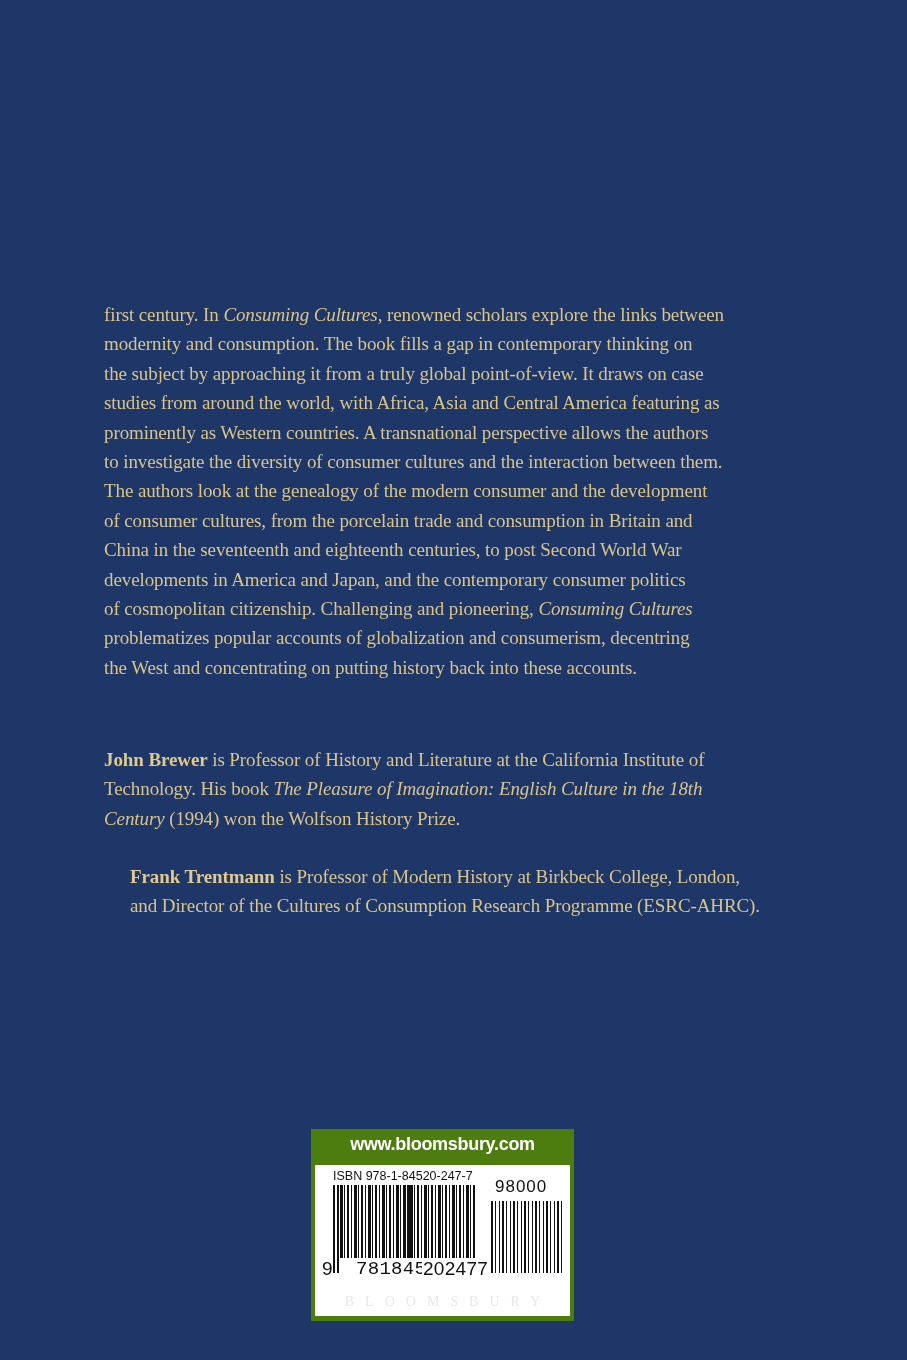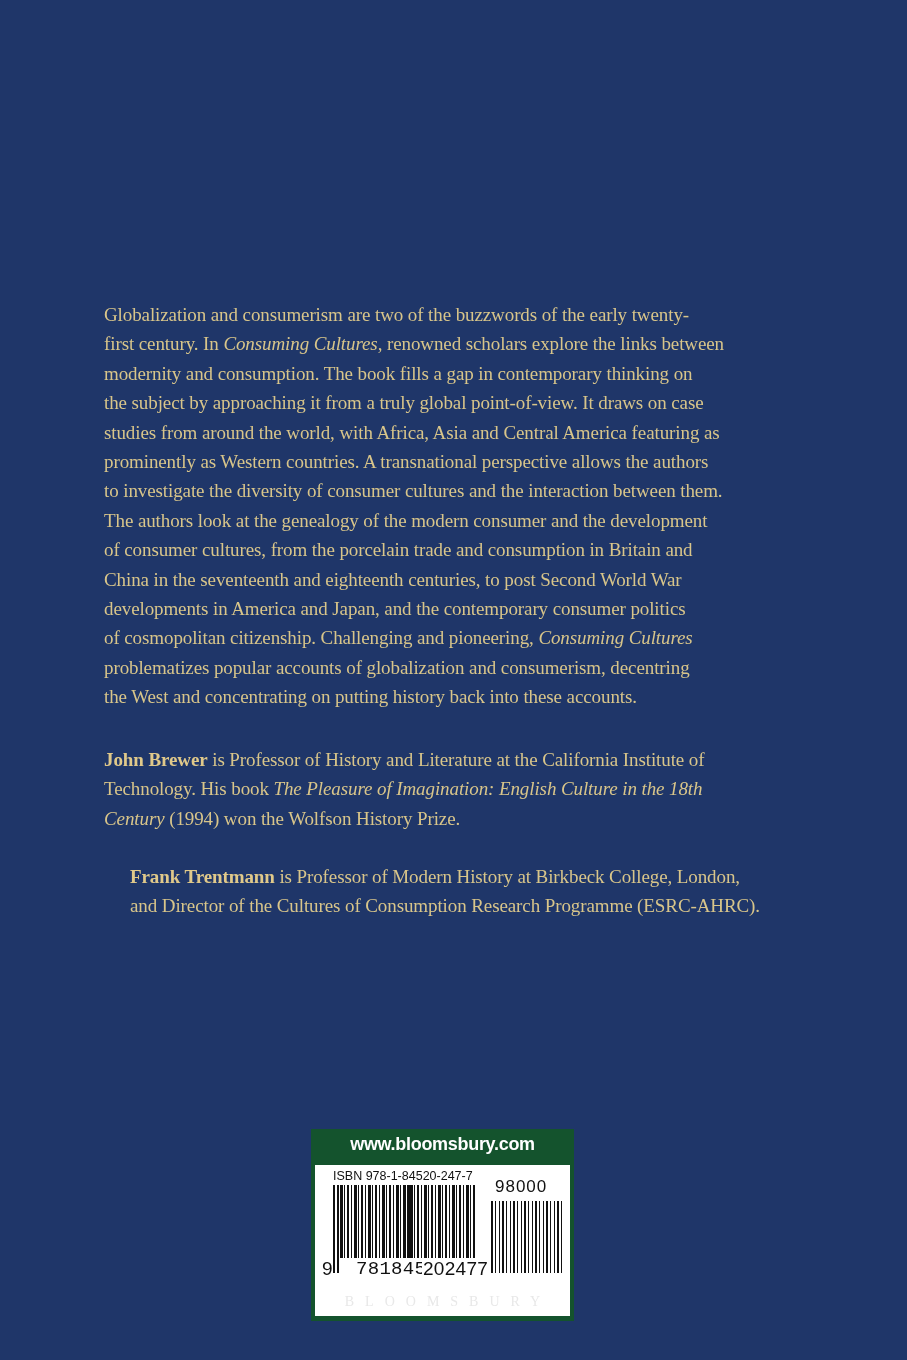--- a/index.html
+++ b/index.html
@@ -30,21 +30,21 @@
     }
     #bio-brewer { top: 745px; }
     #bio-trentmann { top: 862px; margin-left: 26px; }
     .name { font-weight: bold; color: #e0c98a; }
     .it { font-style: italic; }
 
     .barcode-box {
       position: absolute;
       left: 311px; top: 1129px;
       width: 263px; height: 192px;
-      background: #14532d;
+      background: #4d7c0f;
     }
     .barcode-url {
       position: absolute;
       left: 0; right: 0; top: 5px;
       text-align: center;
       font-family: "Liberation Sans", "DejaVu Sans", sans-serif;
       font-weight: bold;
       font-size: 18px;
       color: #ffffff;
       letter-spacing: -0.3px;
@@ -111,21 +111,20 @@
       font-size: 14px;
       letter-spacing: 11px;
       color: #e8e8e8;
       padding-left: 11px;
     }
   </style>
 </head>
 <body>
 
 <div class="blurb">
-  <span class="line">Globalization and consumerism are two of the buzzwords of the early twenty-</span>
   <span class="line"><span>first century. In </span><span class="it">Consuming Cultures</span><span>, renowned scholars explore the links between</span></span>
   <span class="line">modernity and consumption. The book fills a gap in contemporary thinking on</span>
   <span class="line">the subject by approaching it from a truly global point-of-view. It draws on case</span>
   <span class="line">studies from around the world, with Africa, Asia and Central America featuring as</span>
   <span class="line">prominently as Western countries. A transnational perspective allows the authors</span>
   <span class="line">to investigate the diversity of consumer cultures and the interaction between them.</span>
   <span class="line">The authors look at the genealogy of the modern consumer and the development</span>
   <span class="line">of consumer cultures, from the porcelain trade and consumption in Britain and</span>
   <span class="line">China in the seventeenth and eighteenth centuries, to post Second World War</span>
   <span class="line">developments in America and Japan, and the contemporary consumer politics</span>

